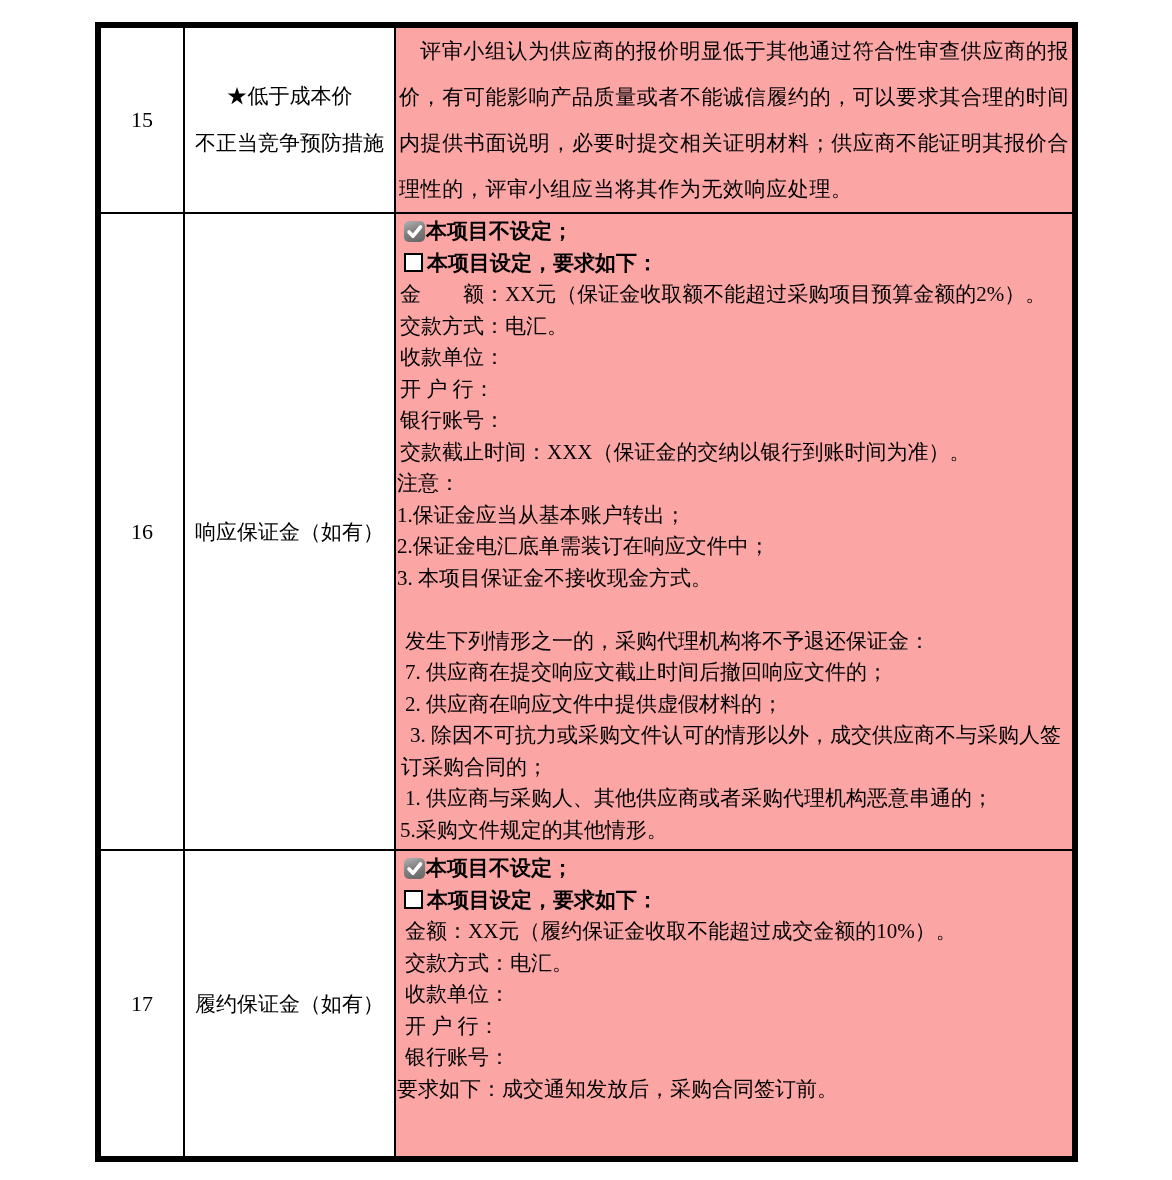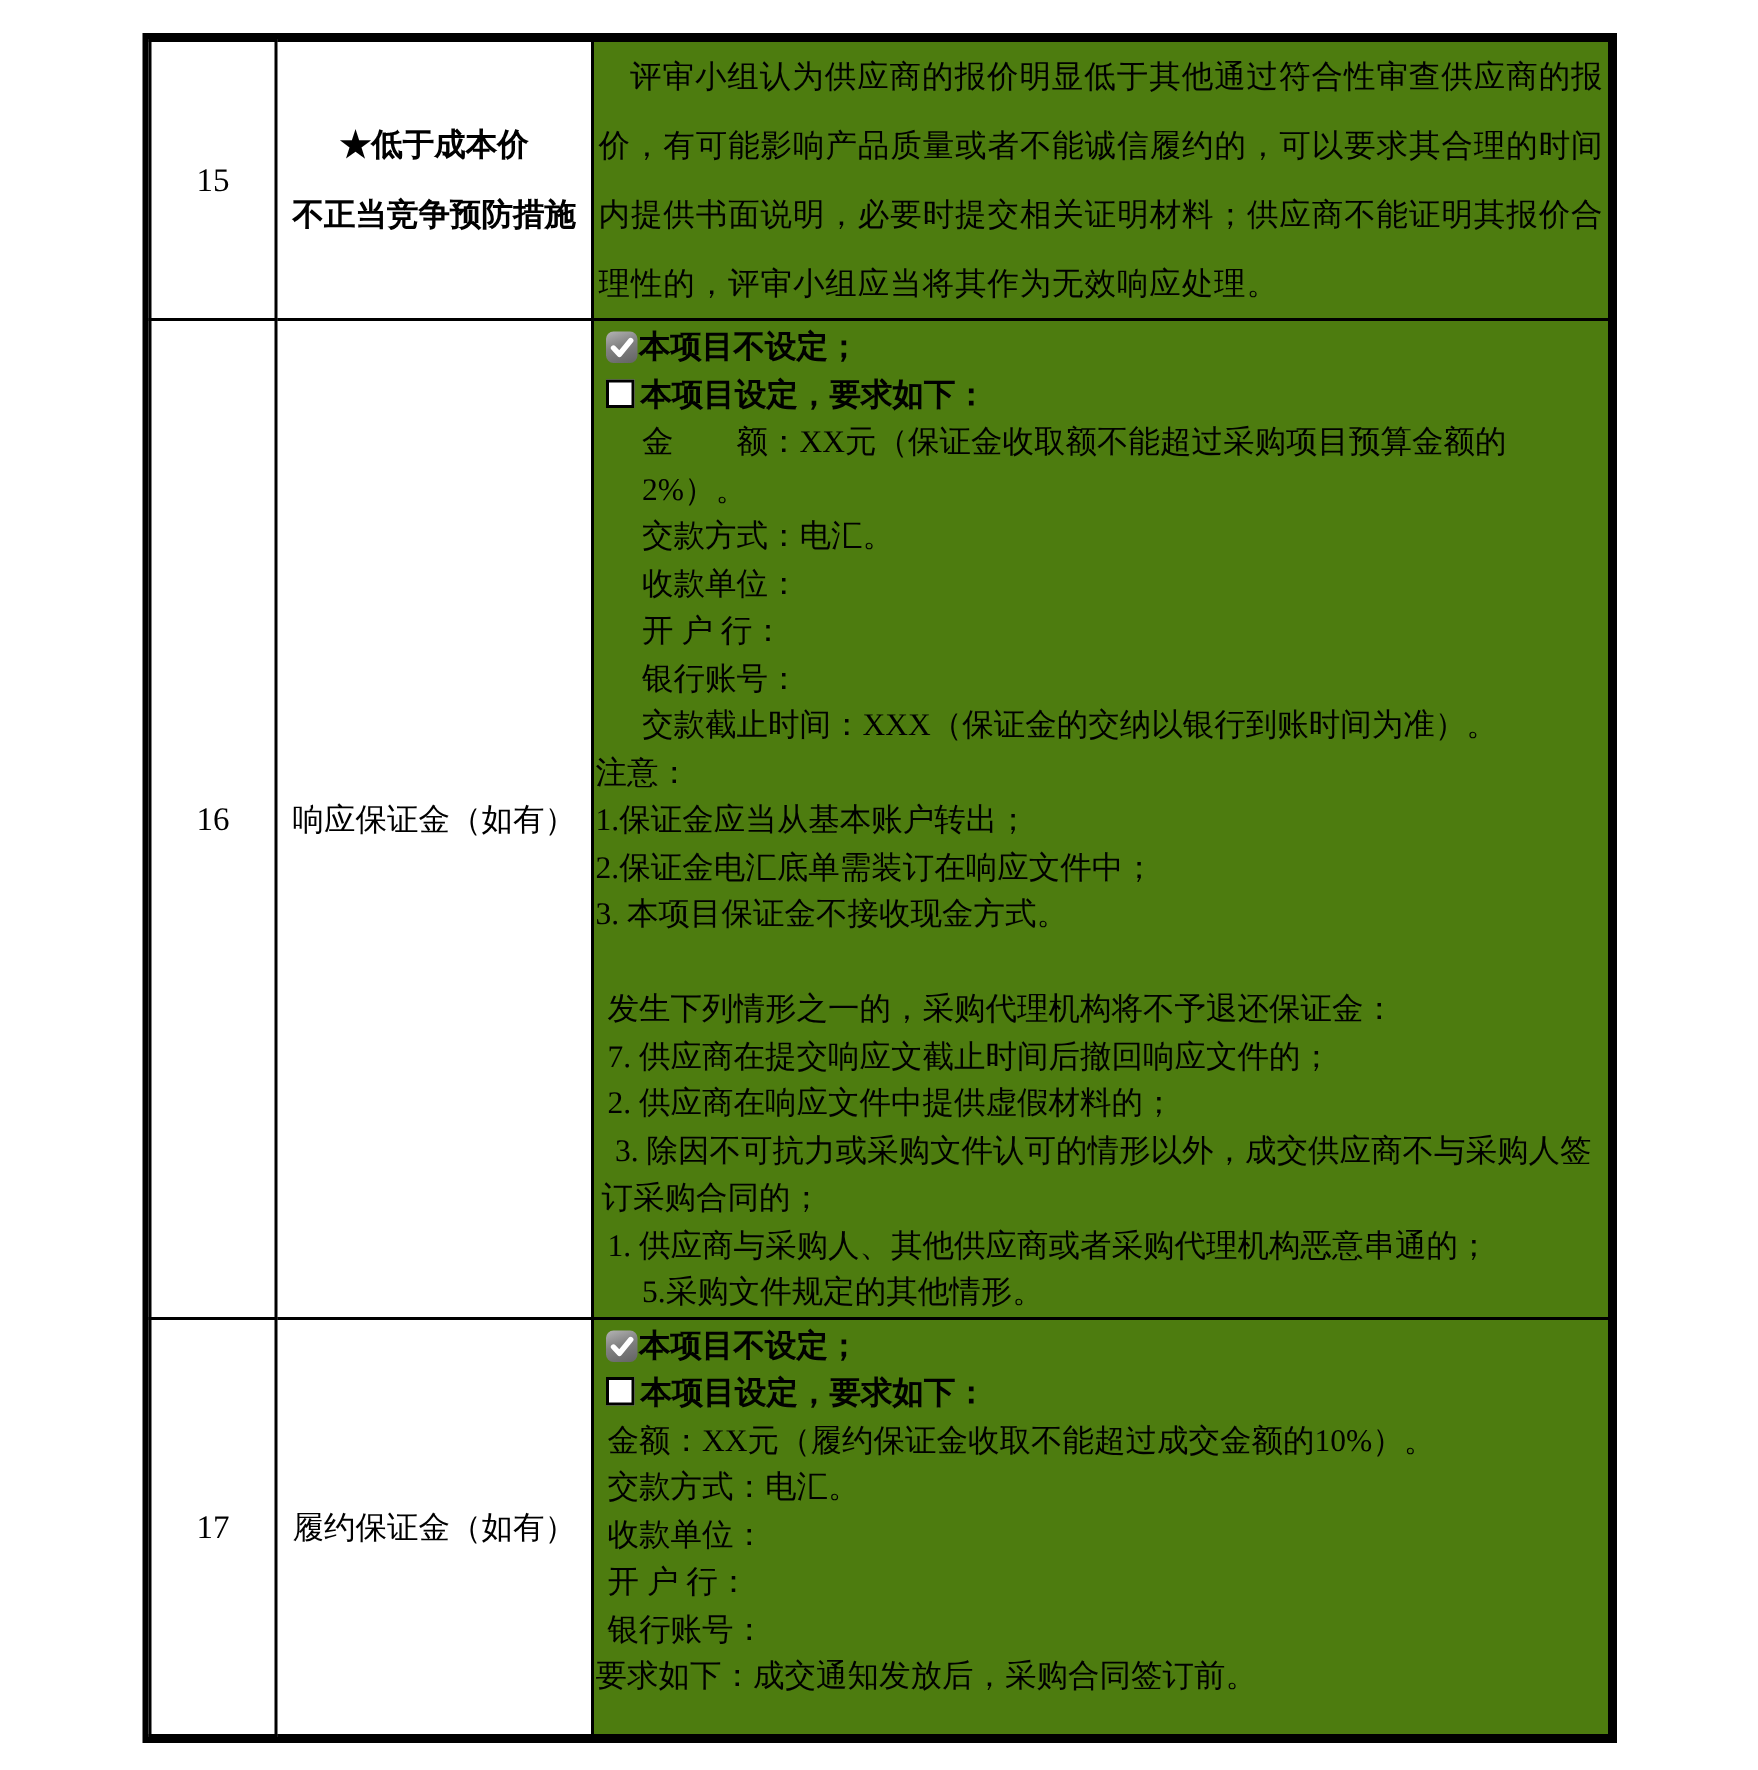--- a/index.html
+++ b/index.html
@@ -34,25 +34,25 @@
     font-size:22px;line-height:24px;
   }
   .cell-no{
     text-align:center;vertical-align:middle;
     font-size:22px;
   }
   .cell-name{
     text-align:center;vertical-align:middle;
     font-size:21px;
   }
-  .name-lines div{line-height:47px;font-weight:bold;}
+  .name-lines div{line-height:47px;}
   .cell-desc{
     vertical-align:top;
     font-size:21px;
-    background:#4d7c0f;
+    background:#fca5a5;
   }
   .para{
     margin:0;padding:0 3px;
     text-align:justify;
     text-indent:21px;
     line-height:46px;
     letter-spacing:0.6px;
   }
   .lines{padding-top:2px;}
   .line{
@@ -61,21 +61,21 @@
     font-size:21px;
   }
   .line.opt{
     padding-left:8px;
     font-family:Liberation Serif, serif;
     font-weight:bold;
     font-size:21px;
     white-space:nowrap;
   }
   .line.ind1{padding-left:9px;}
-  .line.ind2{padding-left:32px;}
+  .line.ind2{padding-left:4px;}
   .line.flush{padding-left:1px;}
   .line.hang{padding-left:5px;text-indent:9px;}
   .line.blank{height:31.5px;}
   .chk{
     display:inline-block;
     width:21px;height:21px;
     border-radius:5px;
     background:linear-gradient(160deg,#b4b4b4 0%,#828282 45%,#636363 100%);
     vertical-align:-4px;
     margin-right:1px;

